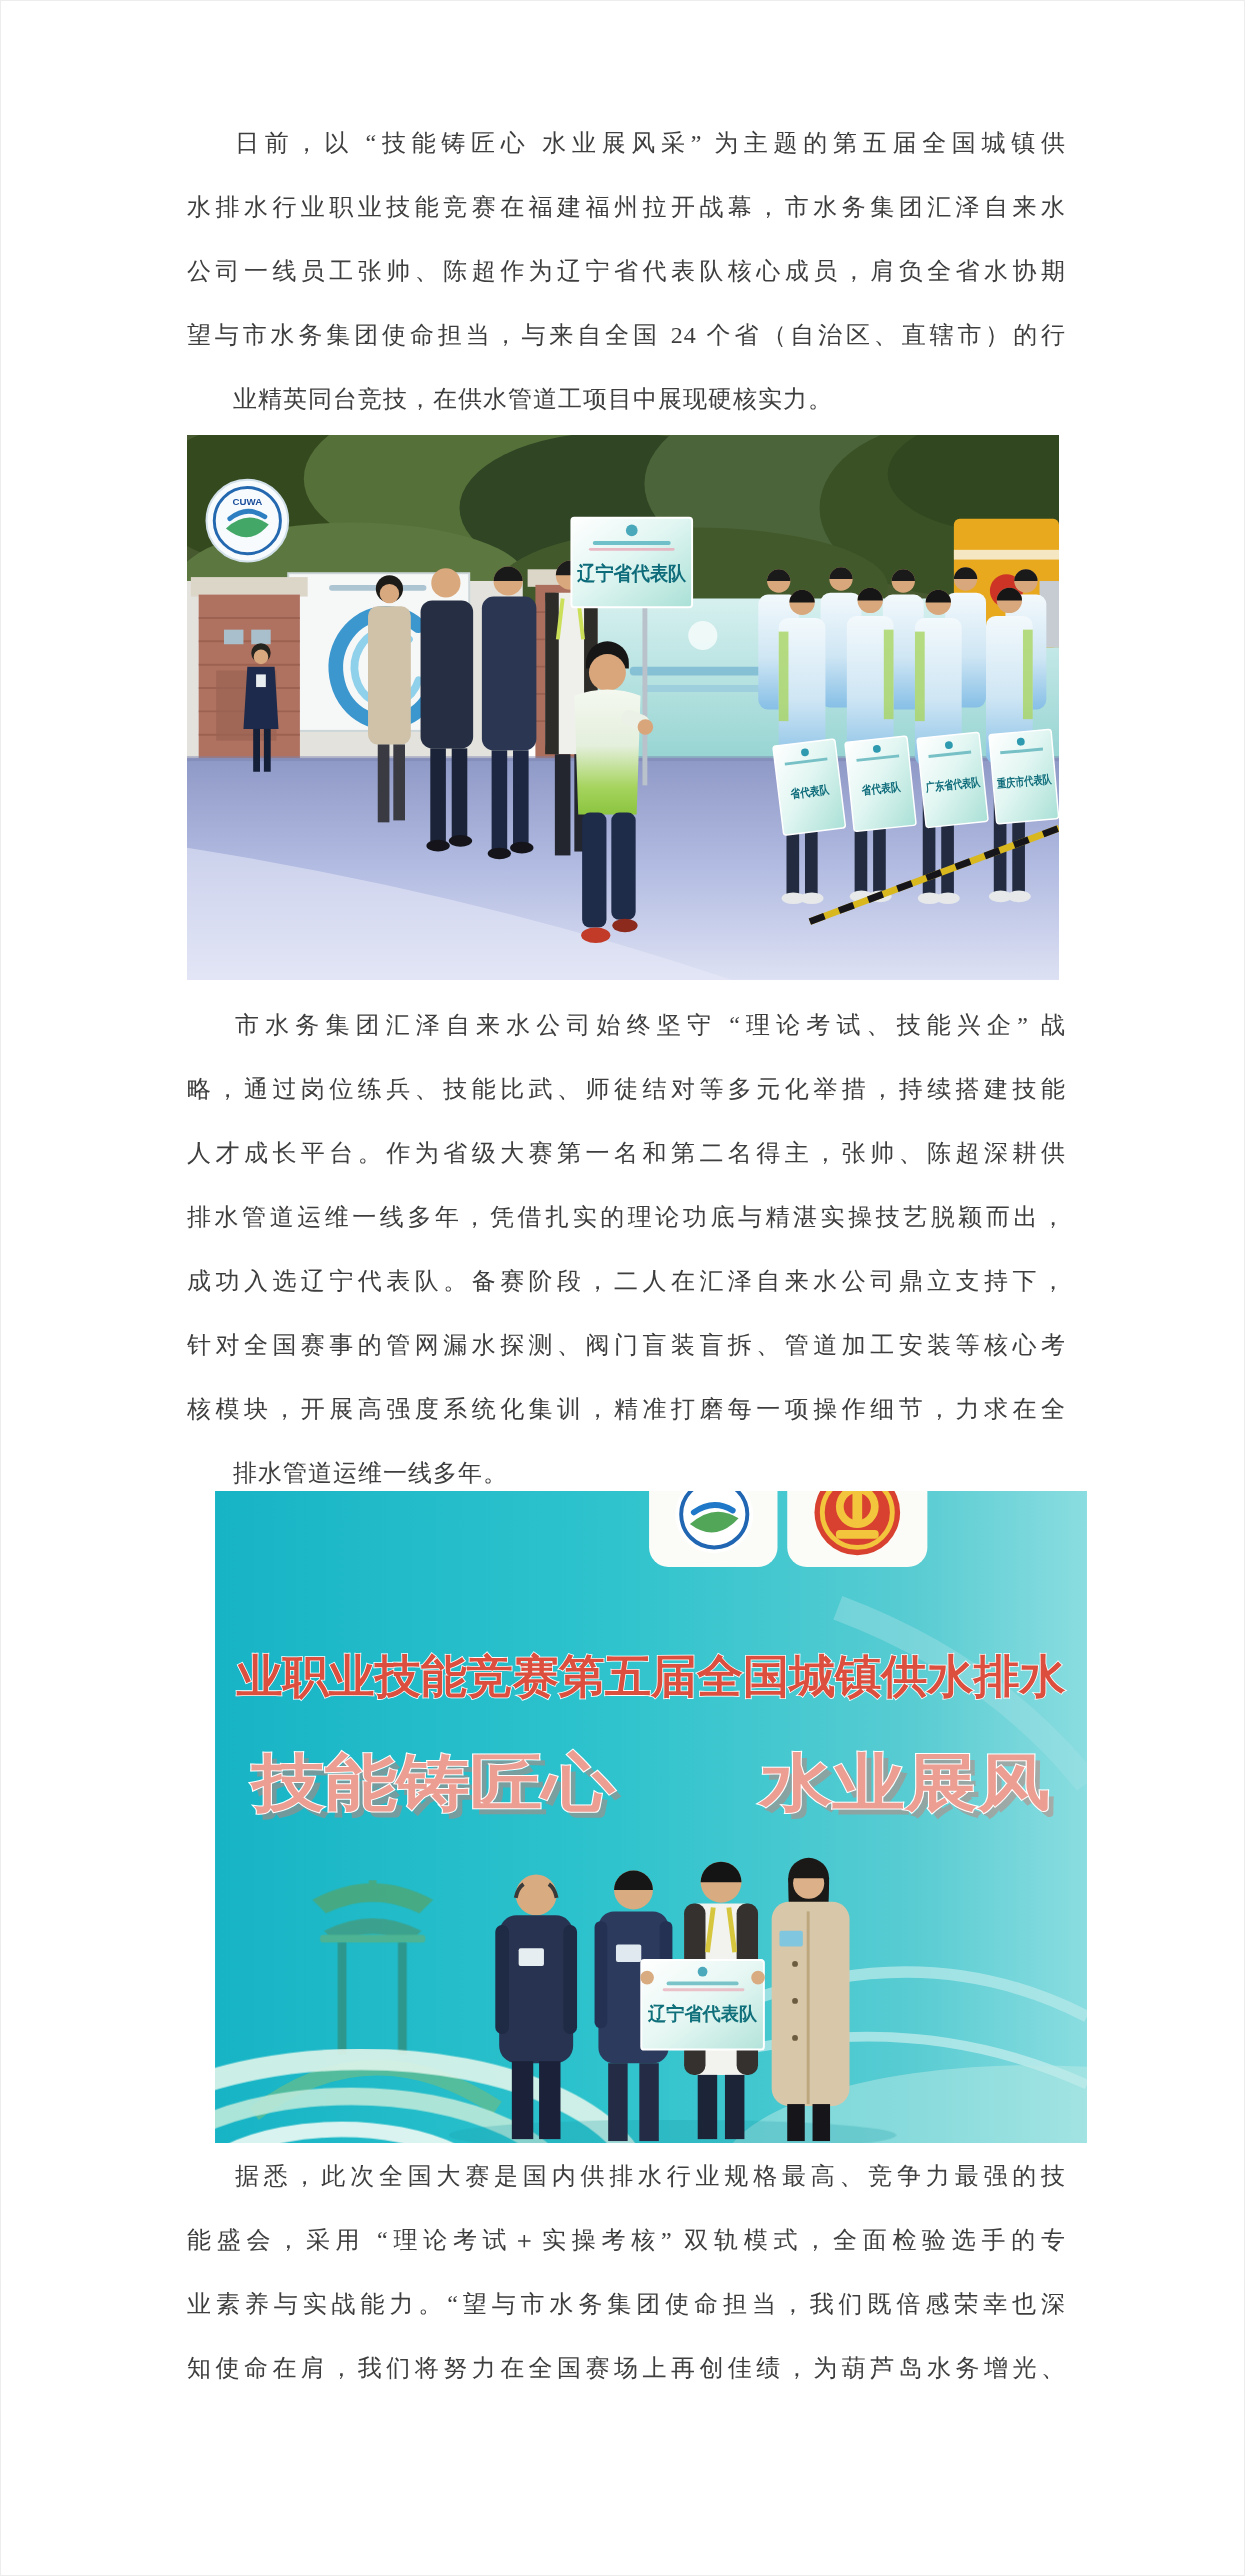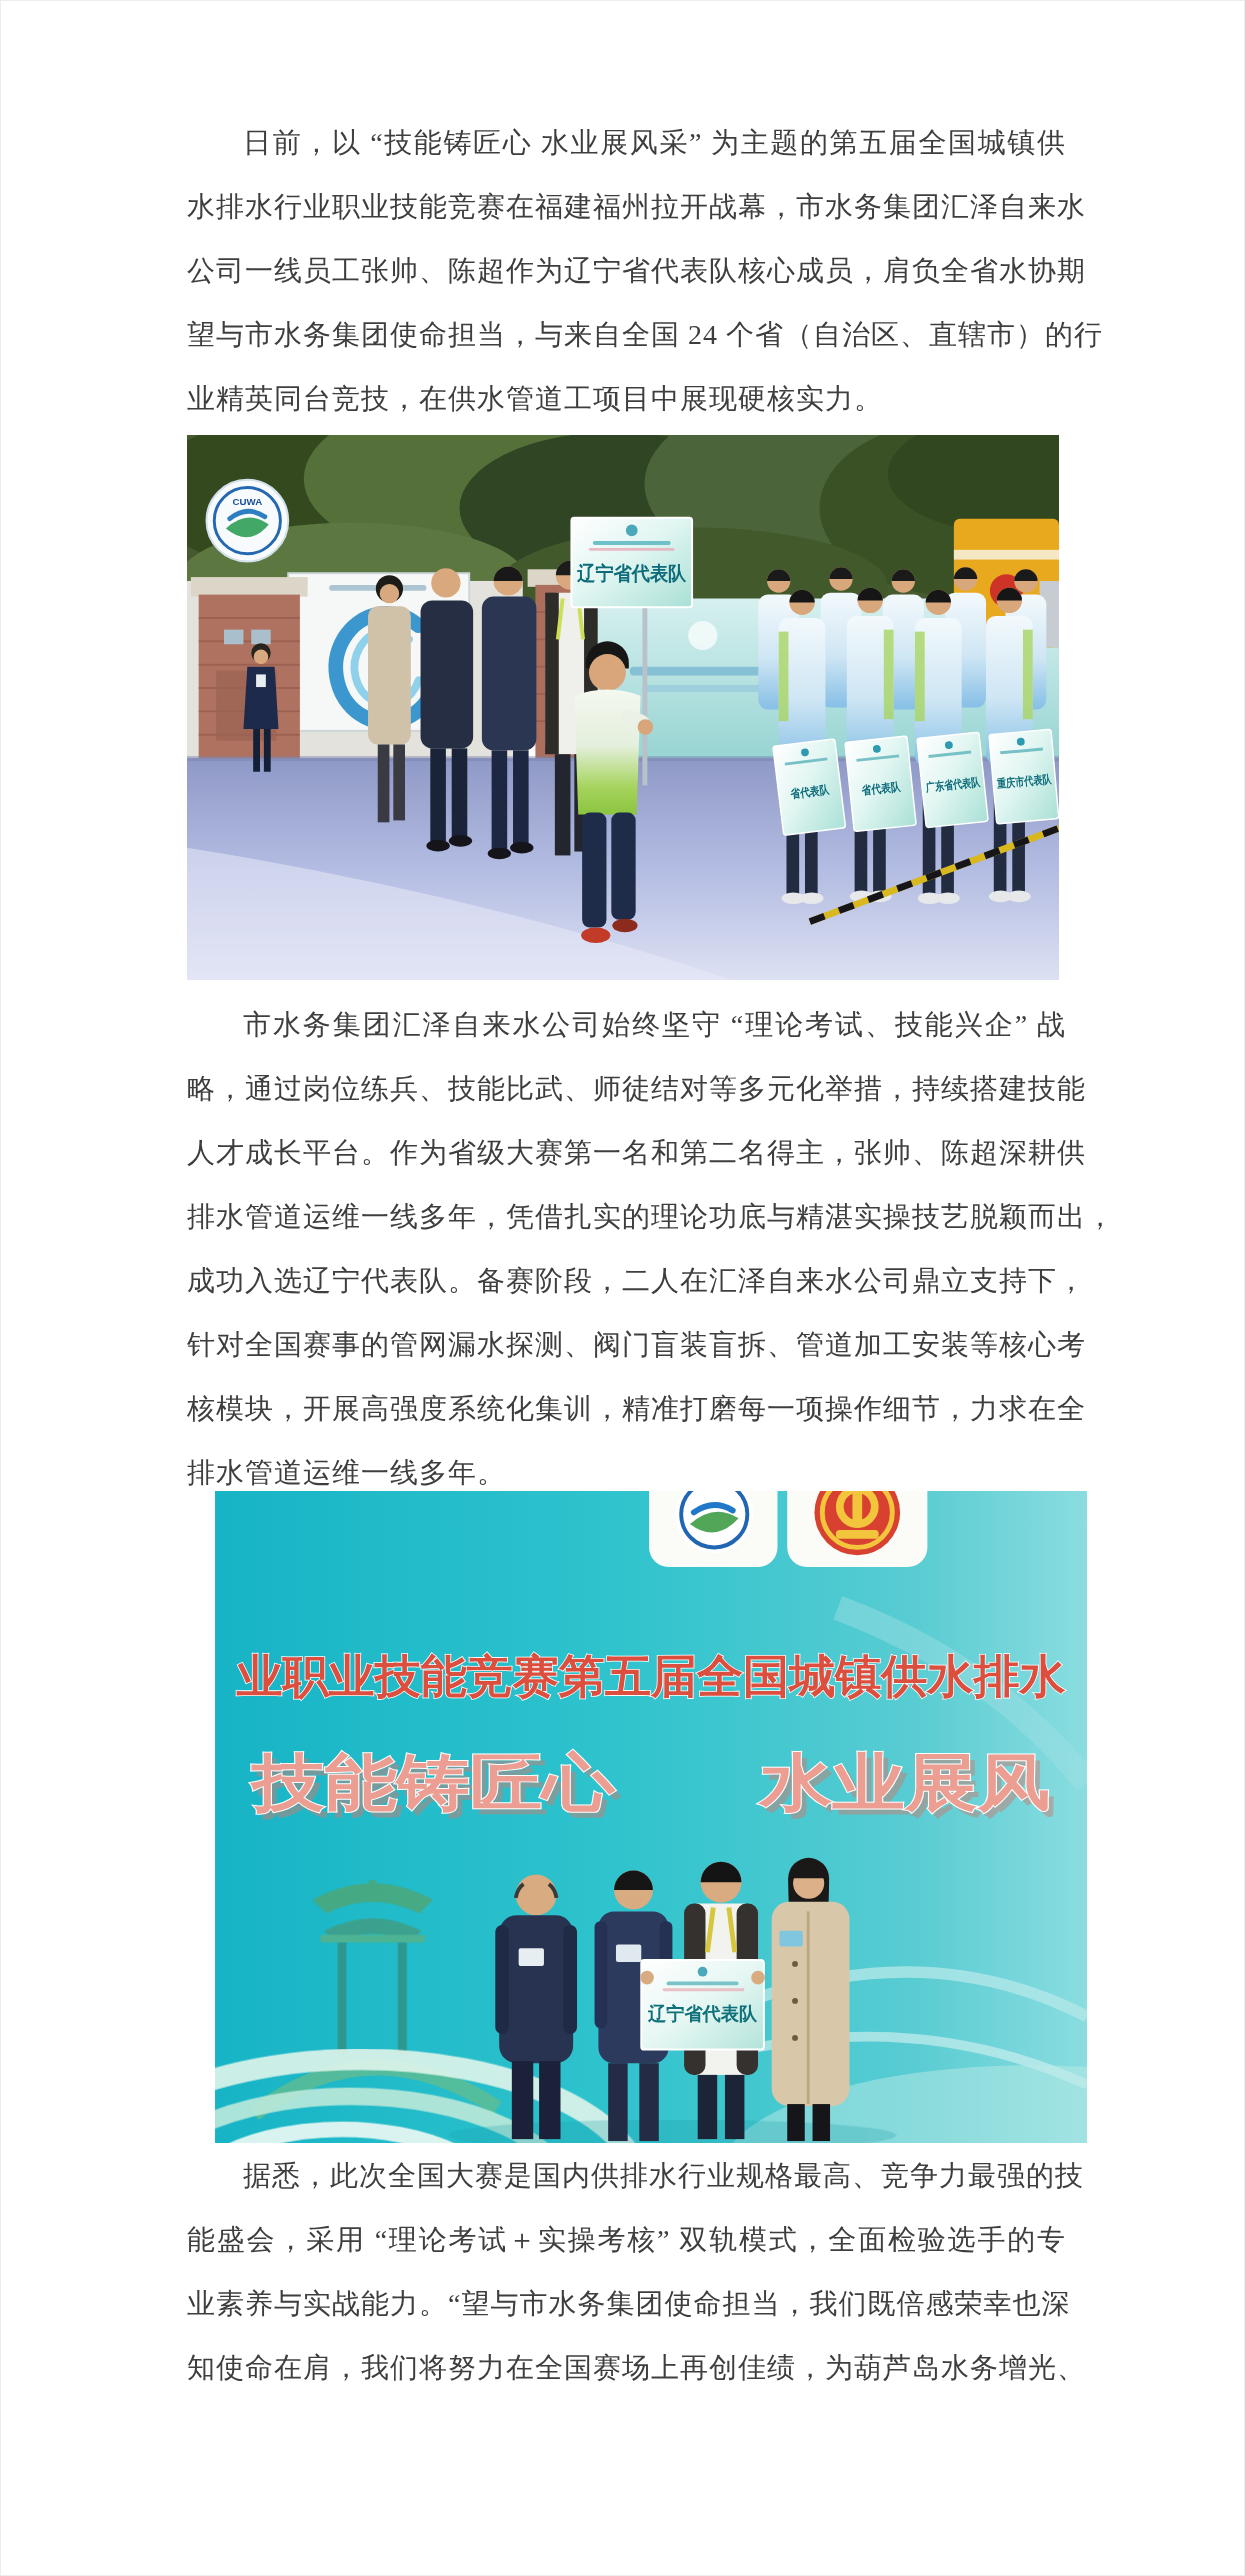--- a/index.html
+++ b/index.html
@@ -3,24 +3,24 @@
 <meta charset="utf-8">
 <style>
   html,body{margin:0;padding:0;}
   body{
     width:1245px;height:2576px;background:#ffffff;position:relative;
     font-family:"Liberation Serif","DejaVu Serif",serif;
   }
   .page-frame{position:absolute;inset:0;border:1.9px solid #ededed;pointer-events:none;z-index:50;}
   .para{position:absolute;left:187px;width:879px;color:#3e3e3e;}
   .line{
-    font-size:28px;line-height:64px;letter-spacing:1px;
+    font-size:24px;line-height:64px;letter-spacing:1px;
     text-align:justify;text-align-last:justify;white-space:nowrap;
   }
-  .line.last{text-align-last:left;}
+  .line.last{text-align-last:left;margin-left:46px;}
   .line.indent{text-indent:2em;}
   .photo{position:absolute;left:187px;margin:0;padding:0;overflow:hidden;}
   .photo svg{display:block;}
   #photo1{top:435px;width:872px;height:545px;}
   #photo2{top:1491px;width:872px;height:652px;margin-left:28px;}
   #para1{top:111px;}
   #para2{top:993px;}
   #para3{top:2144px;}
 </style>
 </head>

